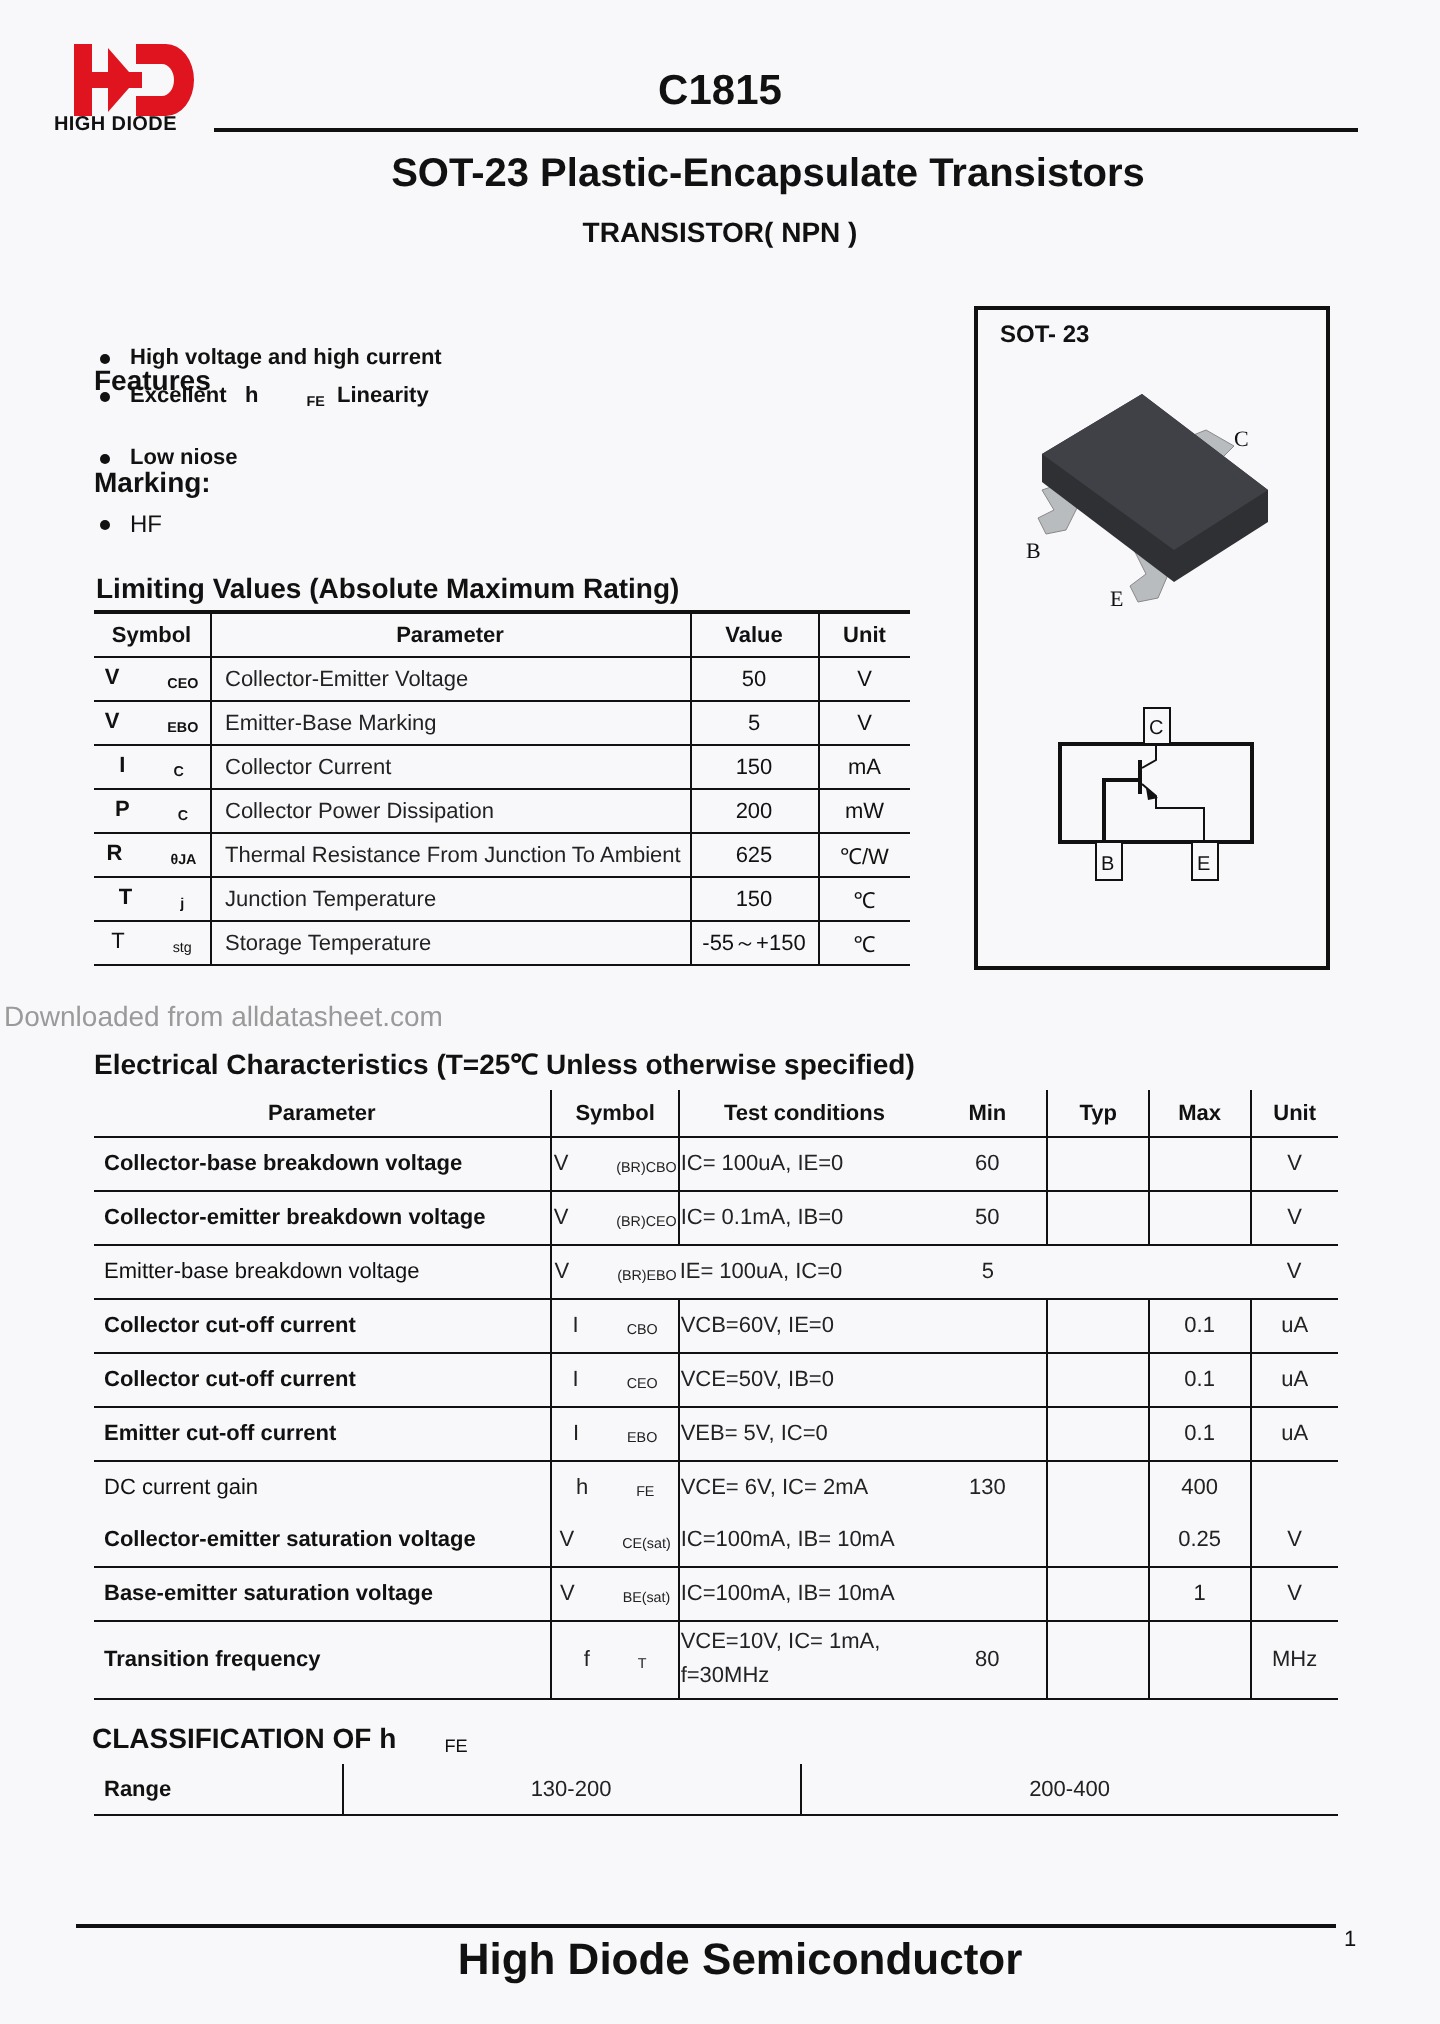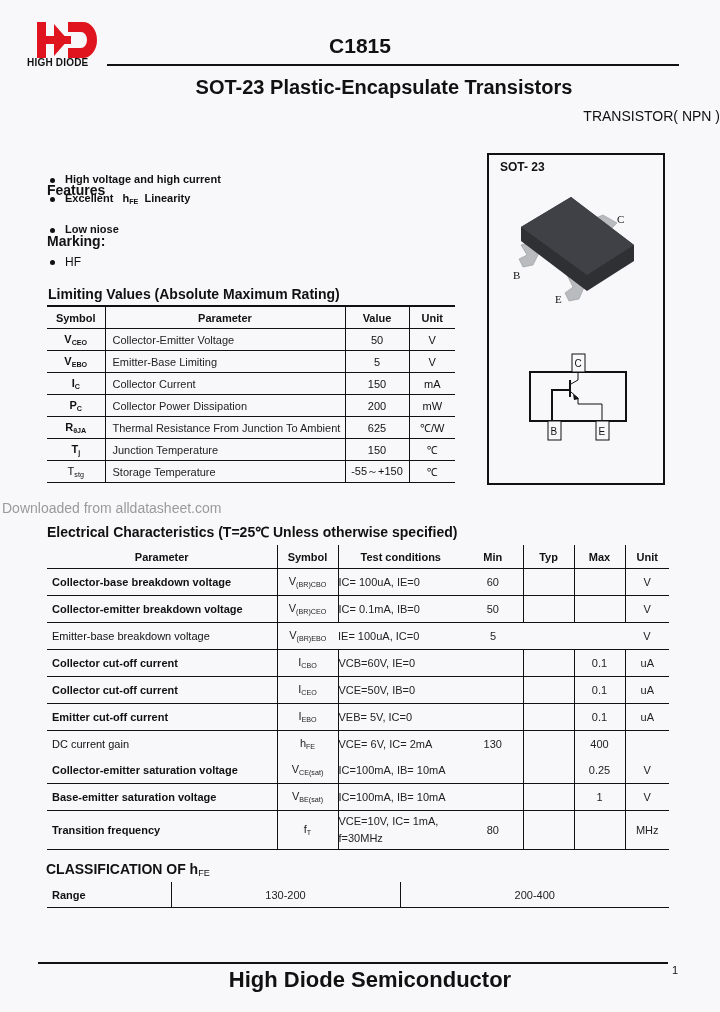--- a/index.html
+++ b/index.html
@@ -1,24 +1,24 @@
 <!DOCTYPE html>
 <html><head>
 <meta charset="utf-8">
 <style>
   html,body{margin:0;padding:0;}
   body{width:720px;height:1012px;background:#f8f8fa;position:relative;overflow:hidden;font-family:"Liberation Sans",sans-serif;color:#111;}
   .abs{position:absolute;}
-  sub{font-size:0.65em;vertical-align:-0.25em;}
+  sub{font-size:0.65em;vertical-align:-0.25em;margin-left:24px;}
   .logo{left:37px;top:22px;width:60px;height:36px;}
   .logo-text{left:27px;top:57px;font-size:10px;font-weight:bold;letter-spacing:0.2px;}
   .part{left:0;width:720px;top:34px;text-align:center;font-size:21px;font-weight:bold;}
   .hrule{left:107px;top:64px;width:572px;height:2px;background:#111;}
   .subtitle{left:0;width:768px;top:76px;text-align:center;font-size:20px;font-weight:bold;}
-  .subtitle2{left:0;width:720px;top:108px;text-align:right;font-size:14px;font-weight:normal;}
+  .subtitle2{left:0;width:720px;top:108px;text-align:center;font-size:14px;font-weight:bold;}
   h3{margin:0;font-size:14px;font-weight:bold;position:absolute;}
   .bul{font-size:11px;font-weight:bold;position:absolute;left:50px;}
   .bul .dot{display:inline-block;width:5px;height:5px;border-radius:50%;background:#111;margin-right:10px;vertical-align:middle;}
   .pkg{left:487px;top:153px;width:178px;height:332px;border:2px solid #111;box-sizing:border-box;}
   table{border-collapse:collapse;position:absolute;}
   .lv{left:47px;top:305px;width:408px;font-size:11px;}
   .lv th{font-weight:bold;height:19px;font-size:11px;border-bottom:1px solid #111;}
   .lv td{height:19px;border-bottom:1px solid #111;text-align:center;}
   .lv td.param{text-align:left;padding-left:7px;color:#222;}
   .lv .sep{border-left:1px solid #111;}
@@ -113,21 +113,21 @@
     </thead>
   <tbody>
     <tr>
         <td style="font-weight:bold"><span>V</span><sub>CEO</sub></td>
         <td class="sep param">Collector-Emitter Voltage</td>
         <td class="sep">50</td>
         <td class="sep">V</td>
       </tr>
     <tr>
         <td style="font-weight:bold"><span>V</span><sub>EBO</sub></td>
-        <td class="sep param">Emitter-Base Limiting</td>
+        <td class="sep param">Emitter-Base Marking</td>
         <td class="sep">5</td>
         <td class="sep">V</td>
       </tr>
     <tr>
         <td style="font-weight:bold"><span>I</span><sub>C</sub></td>
         <td class="sep param">Collector Current</td>
         <td class="sep">150</td>
         <td class="sep">mA</td>
       </tr>
     <tr>

